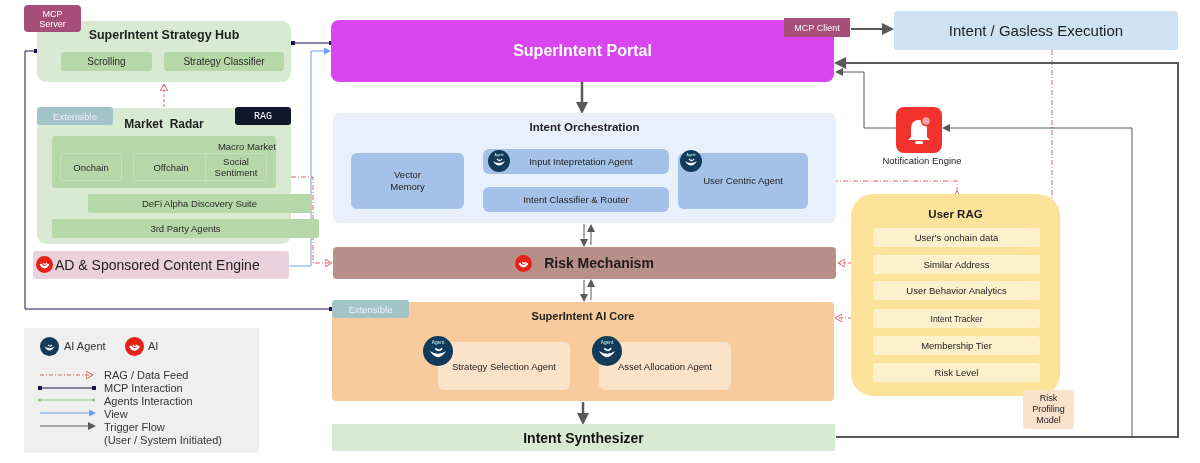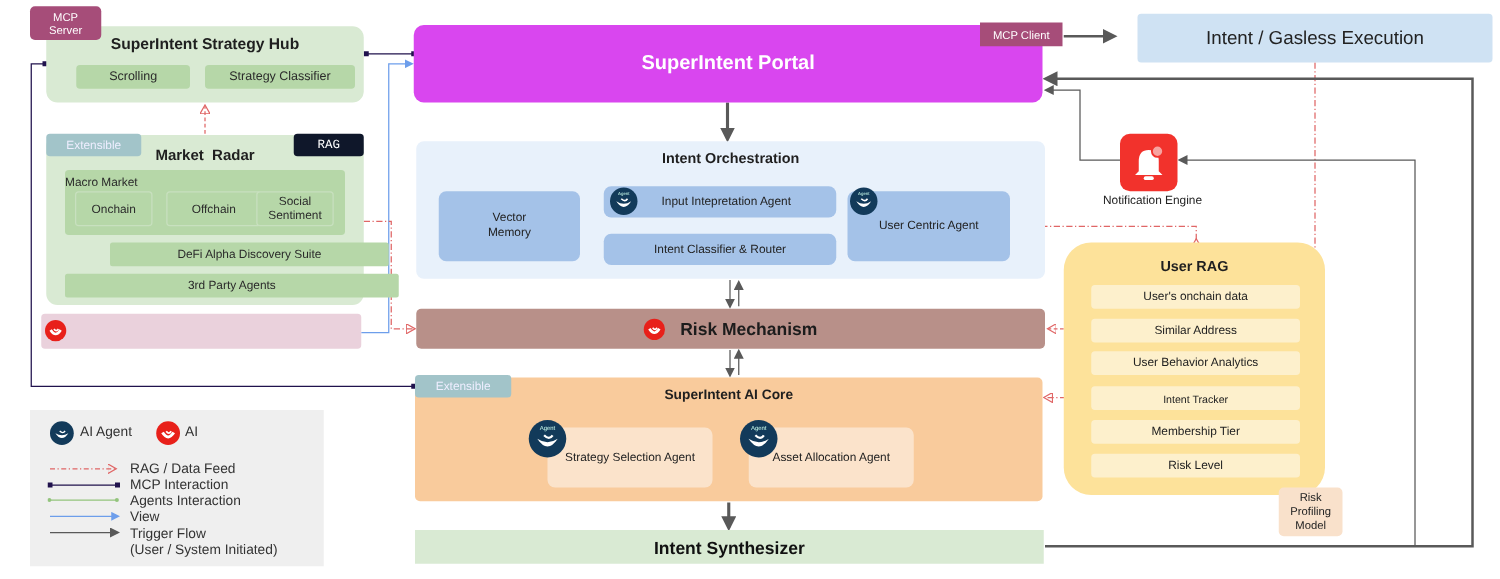--- a/index.html
+++ b/index.html
@@ -14,30 +14,30 @@
   .hub-title { left:37px; top:28px; width:254px; font-weight:bold; font-size:12.5px; text-align:center; }
   .chip-green { background:#b6d7a8; border-radius:3px; font-size:10px; color:#2a2a2a; }
   .mcp-server { left:24px; top:5px; width:57px; height:27px; background:#a64d79; color:#fff; font-size:9px; line-height:10px; border-radius:4px; }
 
   
   .radar { left:37px; top:108px; width:254px; height:136px; background:#d9ead3; border-radius:9px; }
   .tag-ext { background:#a2c4c9; color:#eef; font-size:9.5px; border-radius:3px; }
   .tag-rag { left:235px; top:107px; width:56px; height:18px; background:#0f172a; color:#fff; font-size:10px; border-radius:3px;font-family:Liberation Mono, monospace; }
   .radar-title { left:37px; top:117px; width:254px; font-weight:bold; font-size:12px; text-align:center; }
   .macro { left:52px; top:136px; width:224px; height:52px; background:#b6d7a8; border-radius:3px; }
-  .macro-title { left:52px; top:141px; width:224px; font-size:9.5px; text-align:left; color:#2a2a2a; }
+  .macro-title { left:52px; top:141px; width:224px; font-size:9.5px; text-align:right; color:#2a2a2a; }
   .sub-chip { border:1px solid #c8e0bf; background:#b6d7a8; border-radius:3px; font-size:9.5px; color:#2a2a2a; line-height:11px; }
   .bar-chip { background:#b6d7a8; border-radius:2px; font-size:9.5px; color:#2a2a2a; }
 
   .ad-engine { left:33px; top:251px; width:256px; height:28px; background:#ead1dc; border-radius:3px; font-size:14px; color:#222; padding-left:22px; justify-content:flex-start; }
 
   
   .portal { left:331px; top:20px; width:503px; height:62px; background:#d946ef; border-radius:8px; color:#fff; font-weight:bold; font-size:16px; }
   .mcp-client { left:784px; top:18px; width:66px; height:19px; background:#a64d79; color:#fff; font-size:9px; }
-  .gasless { left:894px; top:11px; width:284px; height:39px; background:#cfe2f3; border-radius:3px; font-size:15px; color:#222;margin-left:16px; }
+  .gasless { left:894px; top:11px; width:284px; height:39px; background:#cfe2f3; border-radius:3px; font-size:15px; color:#222; }
 
   
   .orch { left:333px; top:113px; width:503px; height:110px; background:#e8f1fb; border-radius:6px; }
   .orch-title { left:333px; top:121px; width:503px; font-weight:bold; font-size:11.5px; text-align:center; }
   .blue-box { background:#a4c2e8; border-radius:6px; font-size:9.5px; color:#222; line-height:12px; }
 
   
   .risk { left:333px; top:247px; width:503px; height:32px; background:#b89089; border-radius:4px; font-weight:bold; font-size:14px; color:#1c1c1c; }
 
   
@@ -162,20 +162,21 @@
 <div class="abs bar-chip center" style="left:52px;top:194px;width:223px;height:19px;margin-left:36px;">DeFi Alpha Discovery Suite</div>
 <div class="abs bar-chip center" style="left:52px;top:219px;width:267px;height:19px;">3rd Party Agents</div>
 
 <div class="abs ad-engine center">
   <span class="abs icon-ai" style="left:3px;top:5px;width:17px;height:17px;">
     <svg width="17" height="17" viewBox="0 0 19 19">
         <path d="M5 9 Q9.5 16 14 9" stroke="#fff" stroke-width="2.4" fill="none"></path>
         <path d="M8 8 Q10 11 12 8" stroke="#fff" stroke-width="1.4" fill="none"></path>
       </svg>
   </span>
+  <span>AD &amp; Sponsored Content Engine</span>
 </div>
 
 <div class="abs portal center">SuperIntent Portal</div>
 <div class="abs mcp-client center">MCP Client</div>
 <div class="abs gasless center">Intent / Gasless Execution</div>
 
 <div class="abs orch"></div>
 <div class="abs orch-title">Intent Orchestration</div>
 <div class="abs blue-box center" style="left:351px;top:153px;width:113px;height:56px;">
   <div>

